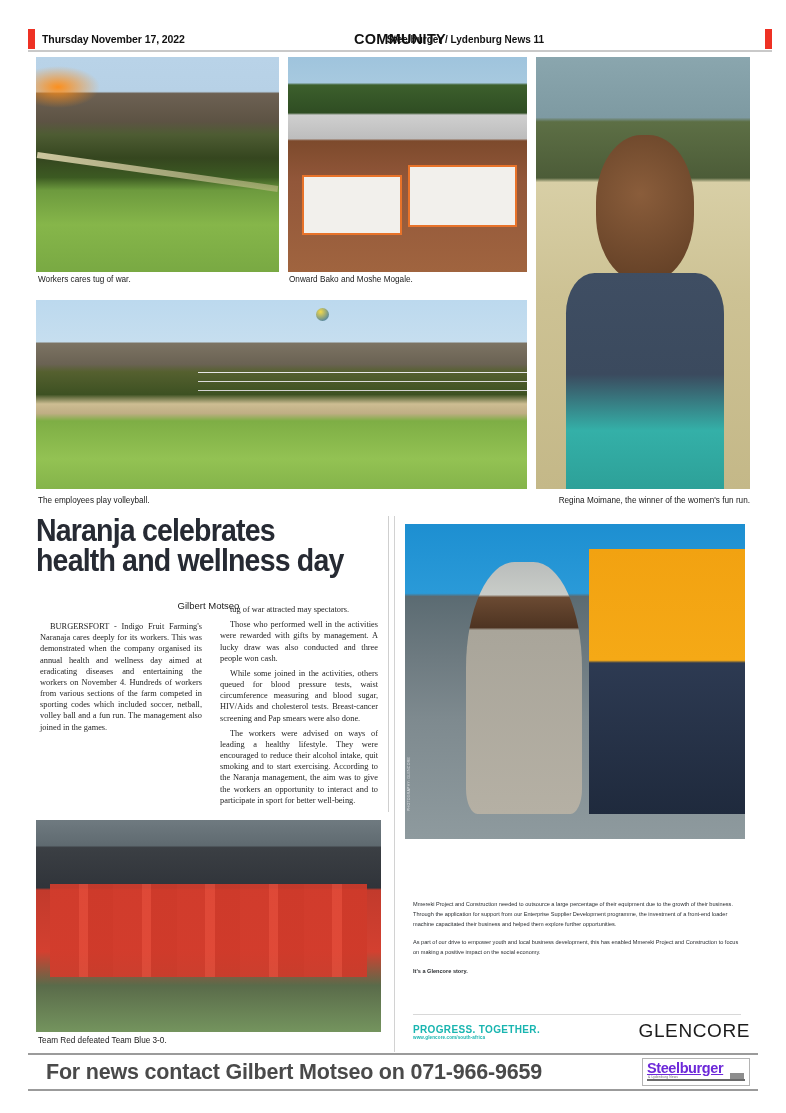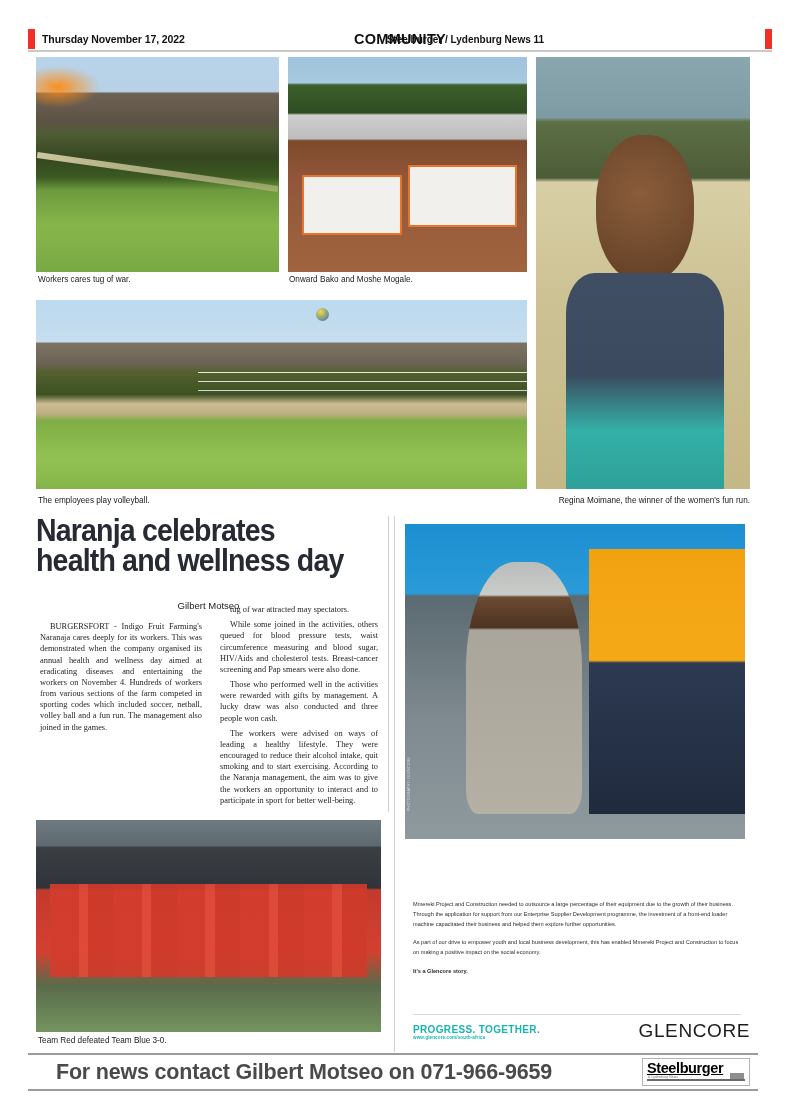--- a/index.html
+++ b/index.html
@@ -288,37 +288,37 @@
     border-bottom: 2px solid #9b9b9b;
     background: #ffffff;
     display: flex;
     align-items: center;
   }
   .banner-text {
     font-size: 21.5px;
     font-weight: bold;
     color: #4a4a4a;
     letter-spacing: -0.2px;
-    margin-left: 28px;
+    margin-left: 18px;
     white-space: nowrap;
   }
   .banner-logo {
     margin-left: auto;
     margin-right: 8px;
     width: 108px; height: 28px;
     border: 1px solid #b4b4b4;
     position: relative;
     background: #ffffff;
   }
   .banner-logo .bl-name {
     position: absolute;
     left: 4px; top: 1px;
     font-size: 14.5px;
     font-weight: bold;
-    color: #000000;
+    color: #6d28d9;
     letter-spacing: -0.4px;
     text-decoration: underline;
   }
   .banner-logo .bl-sub {
     position: absolute;
     left: 5px; top: 16px;
     font-size: 3.2px;
     color: #6d6d6d;
     letter-spacing: .2px;
   }
@@ -363,22 +363,22 @@
   <div class="headline">Naranja celebrates health and wellness day</div>
   <div class="byline">Gilbert Motseo</div>
 
   <div class="colrule" style="left:388px; top:516px; width:1px; height:296px;"></div>
 
   <div class="bodycol" id="col1" style="left:36px; top:617px; width:170px;">
       <p>BURGERSFORT - Indigo Fruit Farming's Naranaja cares deeply for its workers. This was demonstrated when the company organised its annual health and wellness day aimed at eradicating diseases and entertaining the workers on November 4. Hundreds of workers from various sections of the farm competed in sporting codes which included soccer, netball, volley ball and a fun run. The management also joined in the games.</p>
     </div>
   <div class="bodycol" id="col2" style="left:216px; top:600px; width:166px;">
       <p>tug of war attracted may spectators.</p>
+      <p>Those who performed well in the activities were rewarded with gifts by management. A lucky draw was also conducted and three people won cash.</p>
       <p>While some joined in the activities, others queued for blood pressure tests, waist circumference measuring and blood sugar, HIV/Aids and cholesterol tests. Breast-cancer screening and Pap smears were also done.</p>
-      <p>Those who performed well in the activities were rewarded with gifts by management. A lucky draw was also conducted and three people won cash.</p>
       <p>The workers were advised on ways of leading a healthy lifestyle. They were encouraged to reduce their alcohol intake, quit smoking and to start exercising. According to the Naranja management, the aim was to give the workers an opportunity to interact and to participate in sport for better well-being.</p>
     </div>
 
   <div class="photo ph-team" style="left:36px; top:820px; width:345px; height:212px;"></div>
   <div class="caption" style="left:38px; top:1036px;">Team Red defeated Team Blue 3-0.</div>
 
   <div class="ad">
     <div class="photo ph-ad" style="left:10px; top:8px; width:340px; height:315px;">
       <div class="ad-photo-credit">PHOTOGRAPHY: GLENCORE</div>
     </div>

